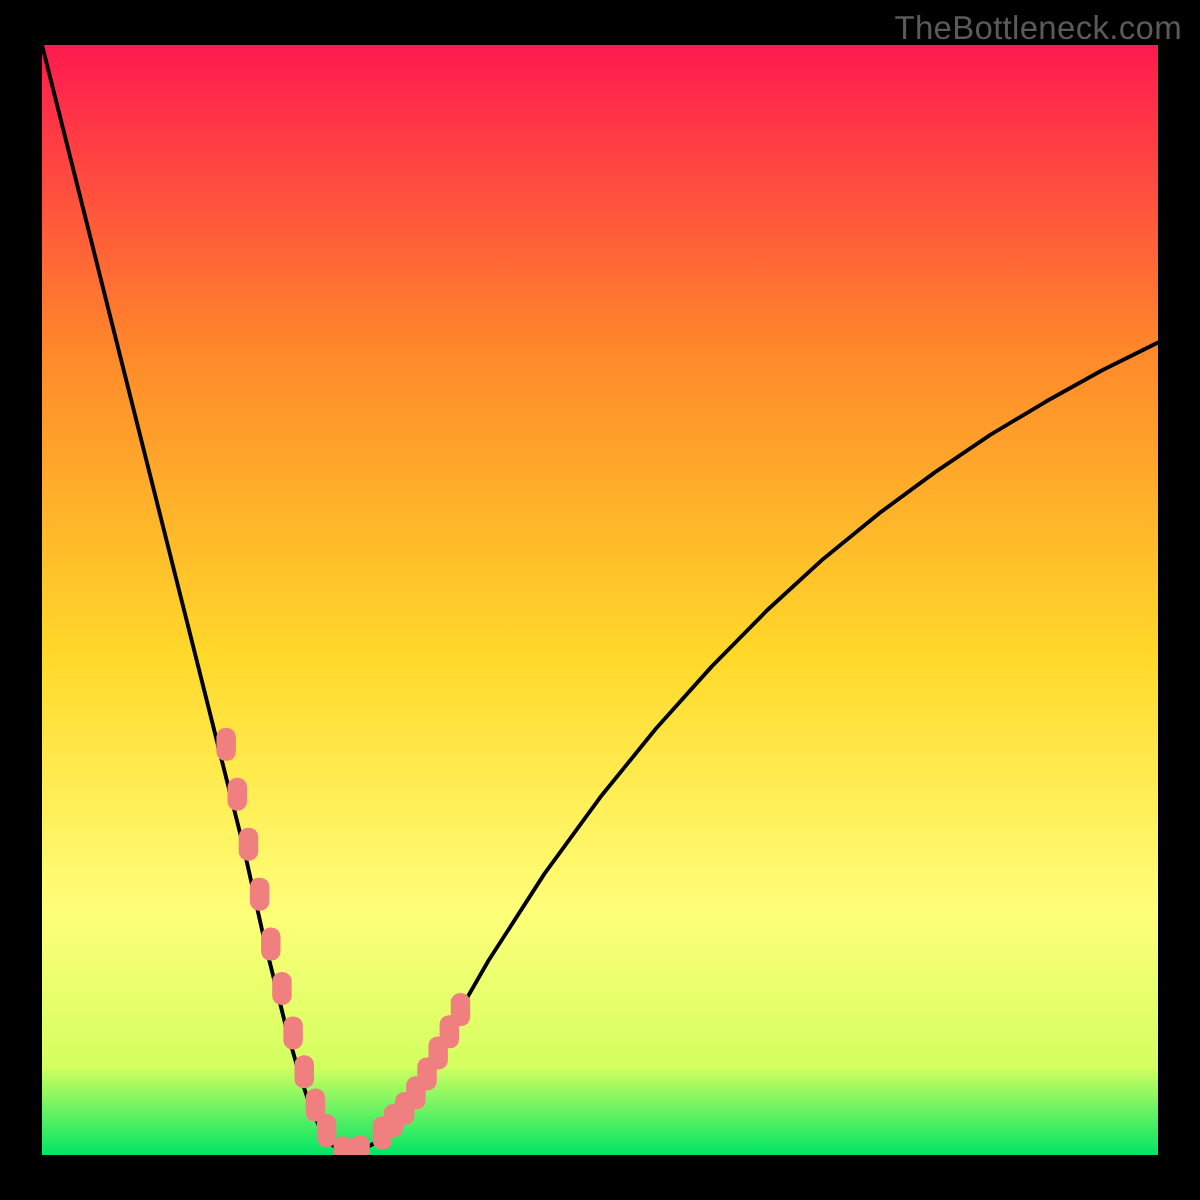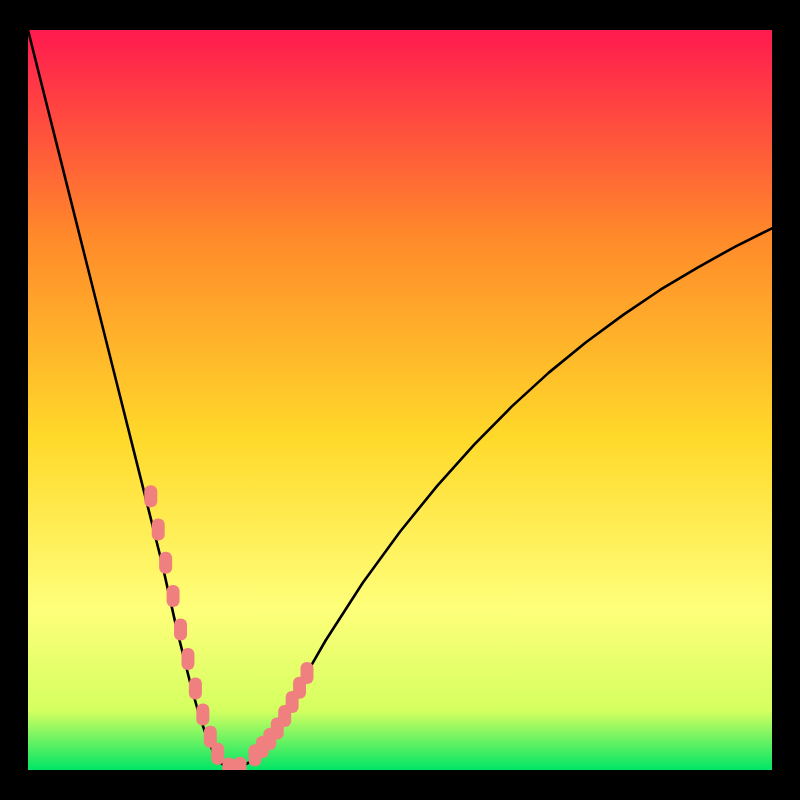--- a/index.html
+++ b/index.html
@@ -27,20 +27,21 @@
     top: 30px;
     width: 744px;
     height: 740px;
   }
   svg { display: block; }
 </style>
 </head>
 <body>
 
 <div class="outer">
+  <div class="watermark">TheBottleneck.com</div>
   <div class="plot">
     <svg id="svg" width="744" height="740" viewBox="0 0 744 740">
       <defs>
         <linearGradient id="bg" x1="0" y1="0" x2="0" y2="1">
           <stop id="g0" offset="0%" stop-color="#ff1a4f"></stop>
           <stop id="g1" offset="28%" stop-color="#ff8a2a"></stop>
           <stop id="g2" offset="55%" stop-color="#ffd92a"></stop>
           <stop id="g3" offset="78%" stop-color="#ffff7a"></stop>
           <stop id="g4" offset="92%" stop-color="#d4ff60"></stop>
           <stop id="g5" offset="100%" stop-color="#00e565"></stop>

